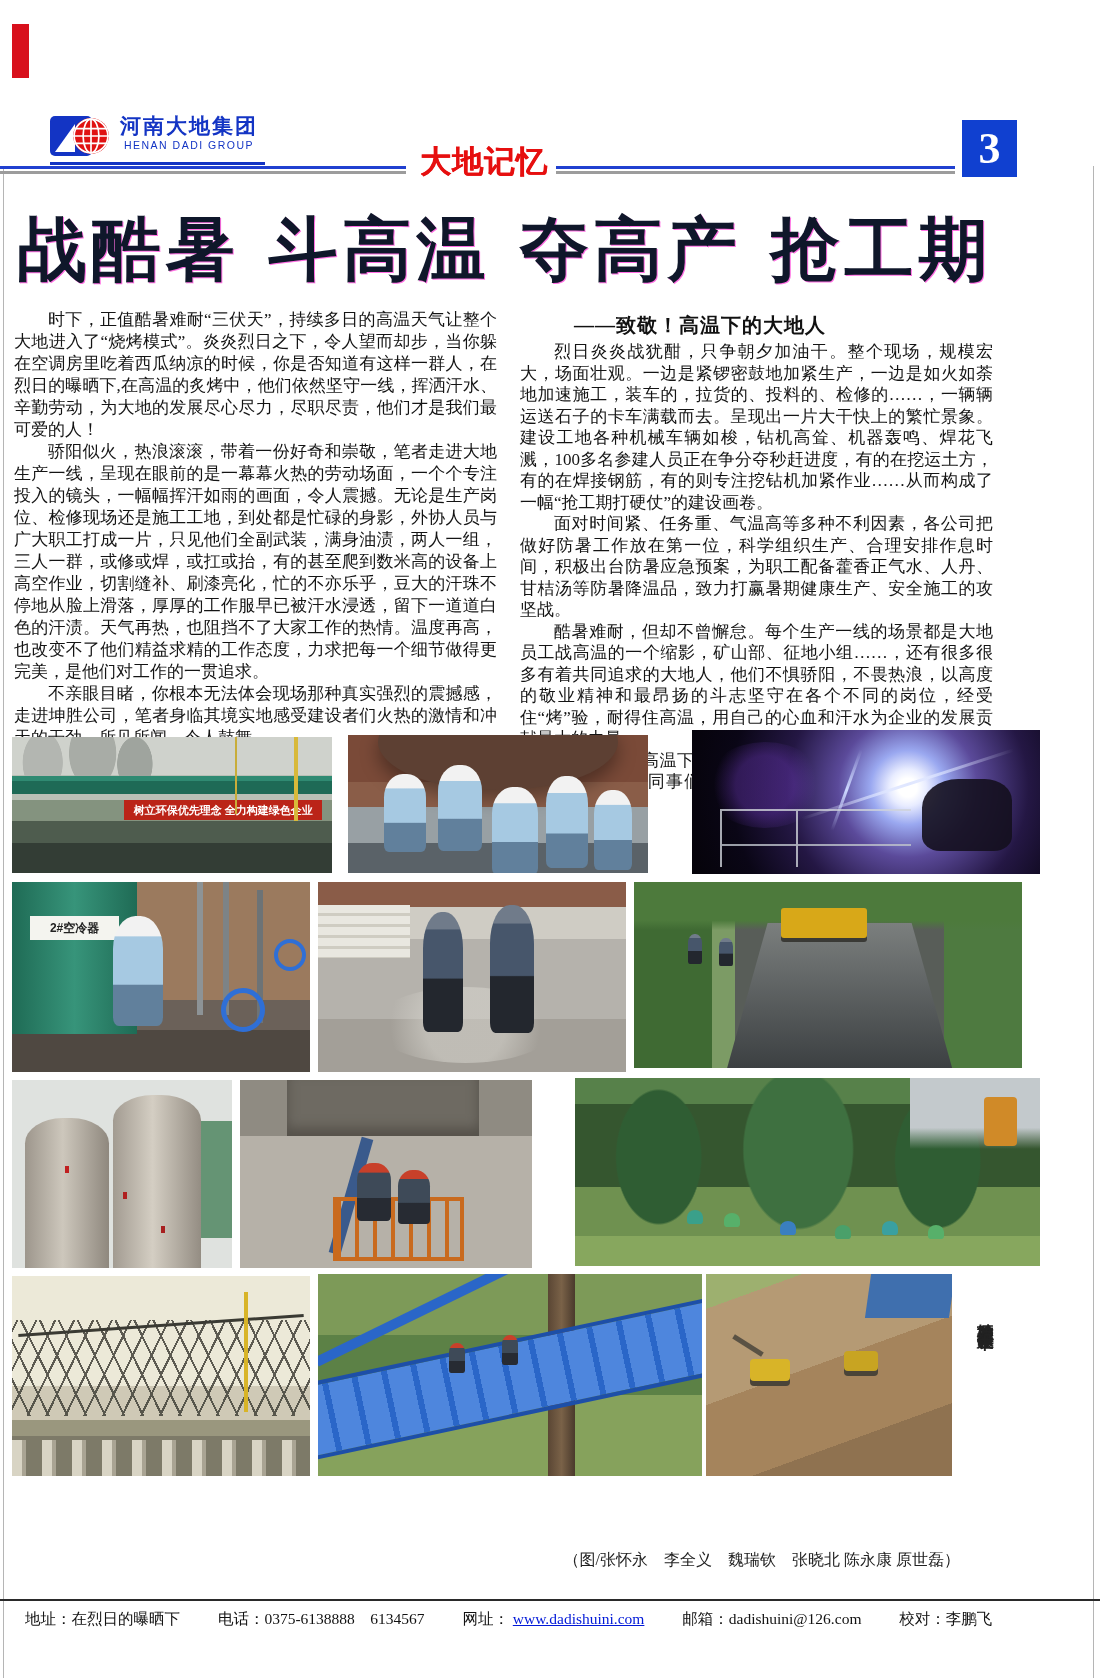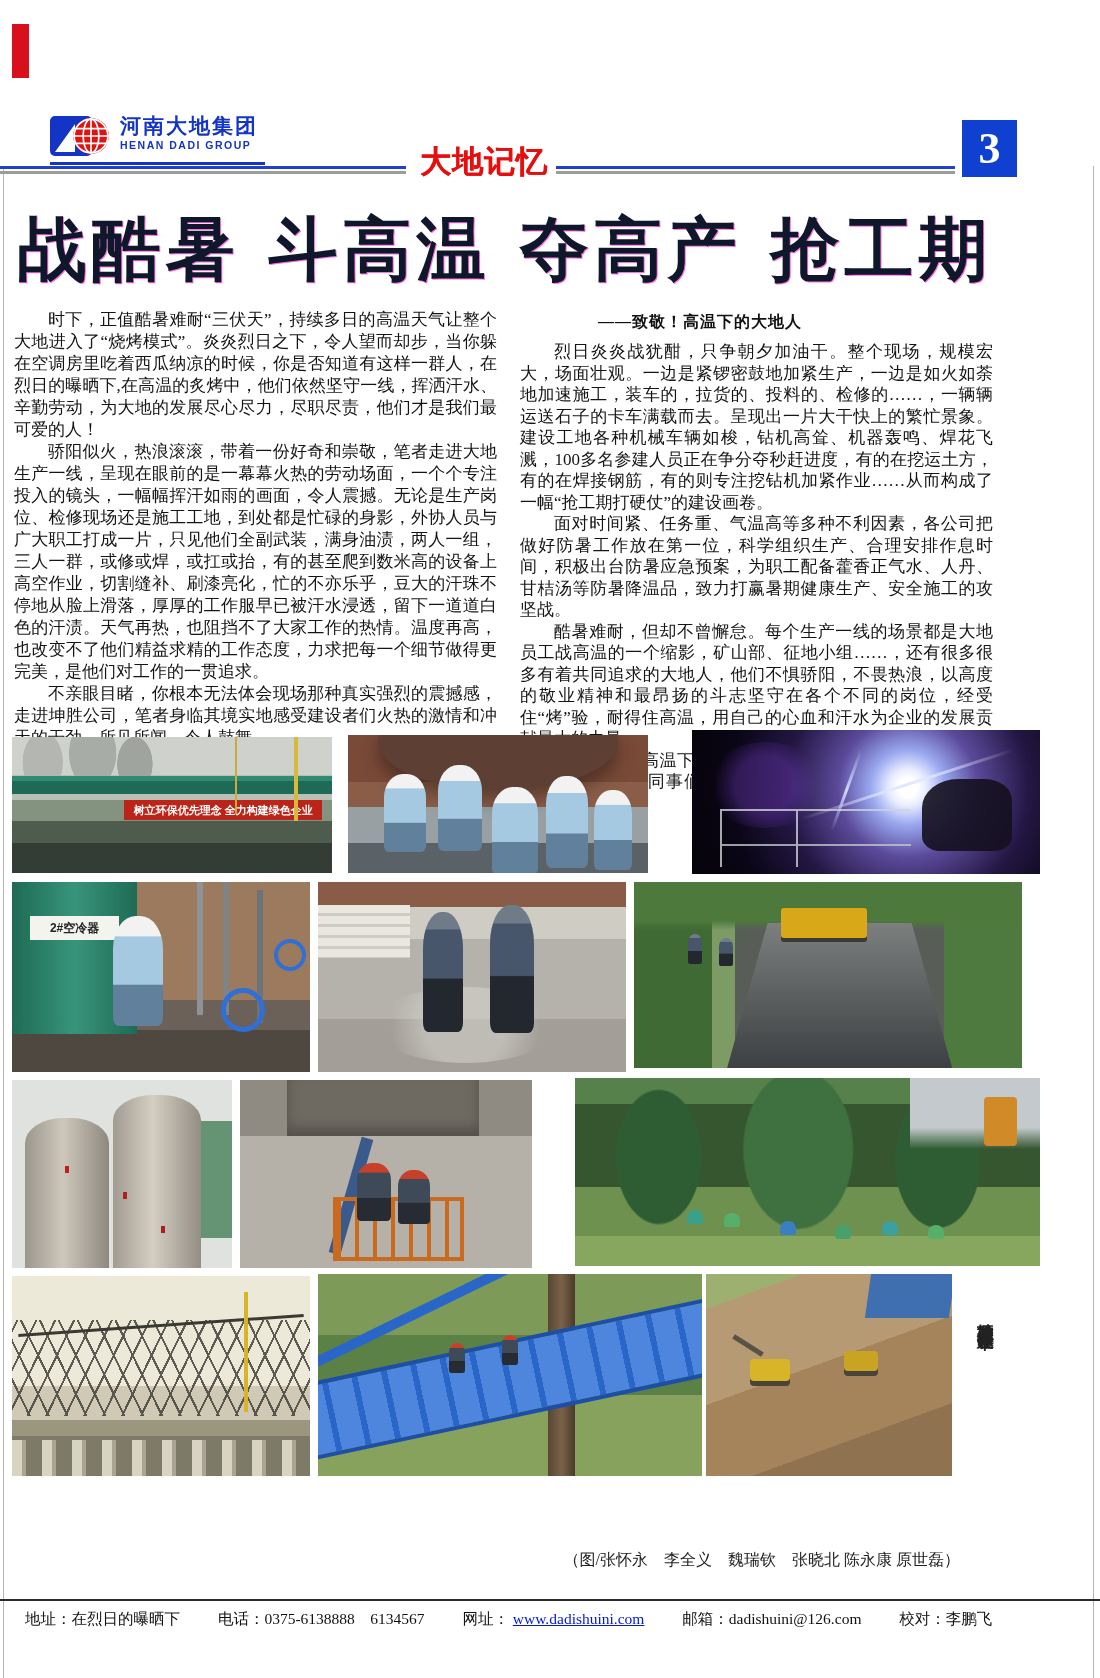--- a/index.html
+++ b/index.html
@@ -12,38 +12,38 @@
   .vline.right{left:1093px;}
   .corner-bar{position:absolute;left:12px;top:8px;width:17px;height:54px;background:#d8101c;}
 
   
   .logo{position:absolute;left:50px;top:98px;width:260px;height:52px;}
   .logo-square{position:absolute;left:0;top:2px;width:42px;height:40px;background:#1334c4;border-radius:5px;}
   .logo-sail{position:absolute;left:5px;top:8px;width:20px;height:28px;background:#fff;clip-path:polygon(0 100%,100% 0,100% 100%);}
   .logo-globe{position:absolute;left:22px;top:3px;width:38px;height:38px;}
   .logo-text{position:absolute;left:70px;top:0;font-family:"Liberation Sans","DejaVu Sans",sans-serif;}
   .org-cn{font-size:21px;font-weight:bold;color:#1334c4;letter-spacing:2px;line-height:24px;}
-  .org-en{font-size:10.5px;font-weight:bold;color:#1334c4;letter-spacing:1.5px;line-height:14px;}
+  .org-en{font-size:10.5px;font-weight:normal;color:#1334c4;letter-spacing:1.5px;line-height:14px;text-align:center;}
   .logo-underline{position:absolute;left:0;top:48px;width:215px;height:3px;background:#1334c4;}
 
   .rule{position:absolute;top:150px;height:2px;background:transparent;border-top:3px solid #2040d0;border-bottom:3px solid #9c9c9c;}
   .rule.seg-left{left:0;width:406px;}
   .rule.seg-right{left:556px;width:399px;}
   .section-title{position:absolute;left:414px;top:125px;width:140px;text-align:center;
       font-family:"DejaVu Sans","Liberation Sans",sans-serif;font-weight:900;font-size:31px;color:#e60f0f;
       letter-spacing:1px;text-shadow:0.6px 0 #e60f0f;}
   .page-num-box{position:absolute;left:962px;top:104px;width:55px;height:57px;background:#1040d0;
       color:#fff;text-align:center;font-size:44px;font-weight:bold;line-height:57px;}
 
   
   .headline{position:absolute;left:0;top:188px;width:1010px;text-align:center;
       font-family:"DejaVu Sans","Liberation Sans",sans-serif;font-weight:900;font-size:69px;
       color:#0f172a;letter-spacing:5px;white-space:nowrap;text-shadow:1px 1px 0 #ff6fe3;}
   .subtitle{position:absolute;left:520px;top:296px;width:360px;text-align:center;
-      font-weight:bold;font-size:16px;letter-spacing:1px;}
+      font-weight:bold;font-size:20px;letter-spacing:1px;}
 
   
   .col{position:absolute;text-align:justify;font-size:17px;color:#141414;}
   .col p{margin:0;text-indent:2em;}
   .col-left{left:14px;top:293px;width:483px;line-height:22px;}
   .col-right{left:520px;top:325px;width:473px;line-height:21.5px;}
   .byline{text-indent:0 !important;text-align:right;padding-right:6px;}
 
   
   .ph{position:absolute;overflow:hidden;background:#9a9a9a;}

